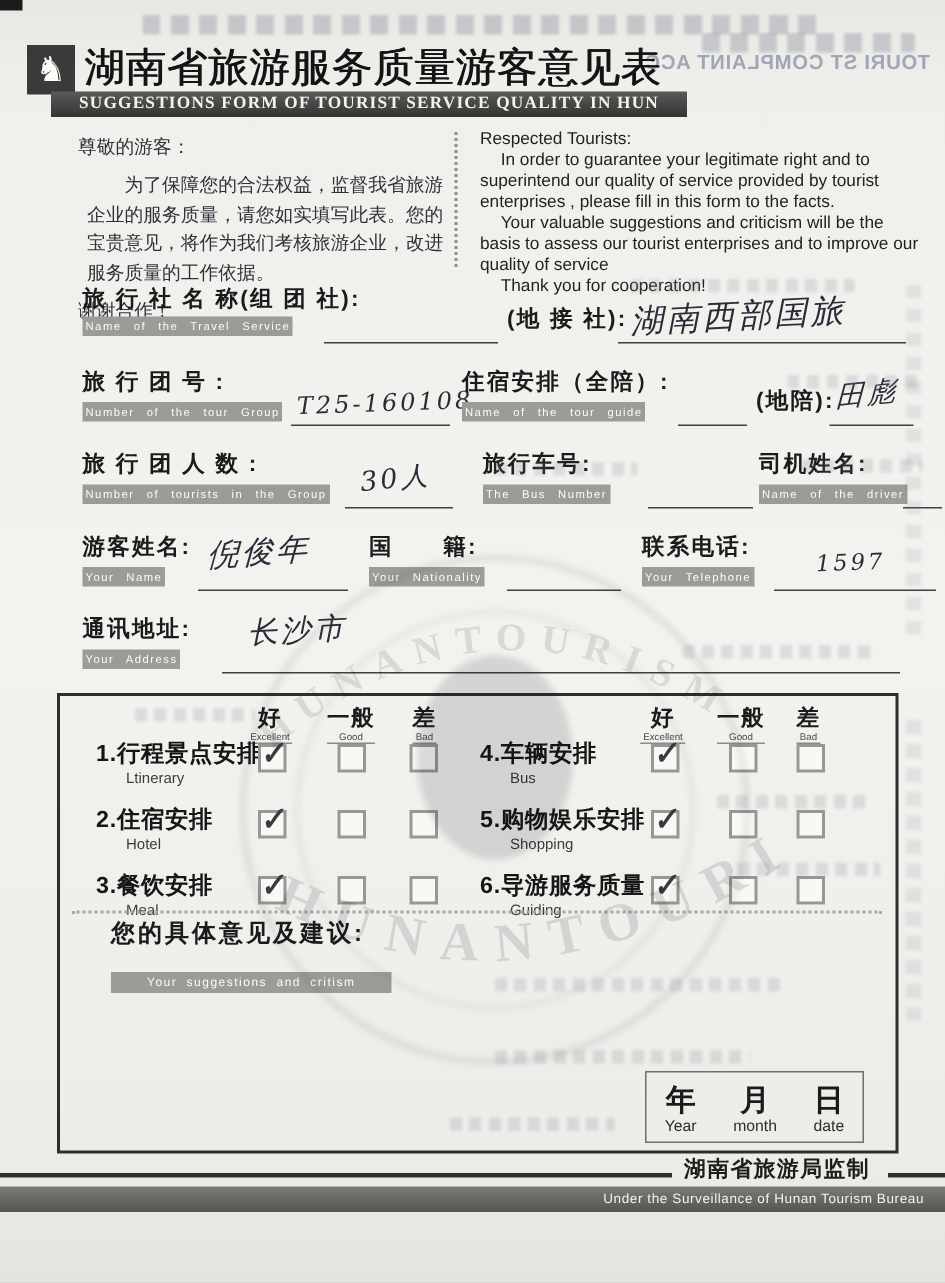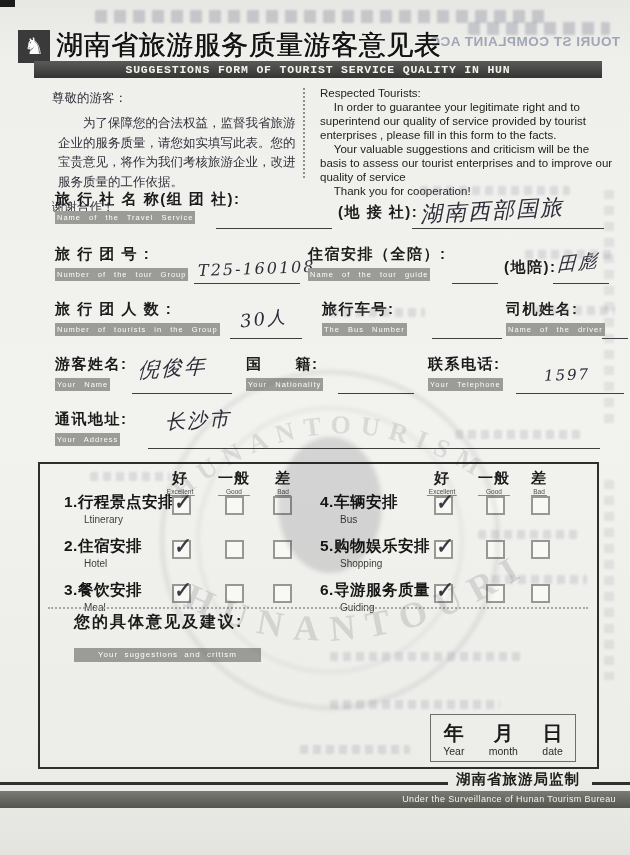--- a/index.html
+++ b/index.html
@@ -15,23 +15,23 @@
           background:repeating-linear-gradient(180deg,rgba(122,126,140,.35) 0 9px,rgba(122,126,140,0) 9px 16px);}
   .bleed-mirror{position:absolute;left:333px;top:34px;width:287px;transform:scaleX(-1);
           font-weight:bold;font-size:13.5px;letter-spacing:.5px;color:rgba(86,96,132,.5);
           filter:blur(.4px);white-space:nowrap;}
   
   .logo-box{position:absolute;left:18px;top:30px;width:32px;height:33px;background:#3a3a3a;
           display:flex;align-items:center;justify-content:center;}
   .logo-box span{color:#fbfbf8;font-size:23px;line-height:1;}
   .form-title{position:absolute;left:56px;top:27px;font-size:27px;font-weight:400;color:#141414;
           letter-spacing:.5px;white-space:nowrap;text-shadow:.6px 0 #141414;}
-  .sub-bar{position:absolute;left:34px;top:61px;width:568px;height:17px;
+  .sub-bar{position:absolute;left:34px;top:61px;width:424px;height:17px;
           background:linear-gradient(180deg,#5a5a58,#343432);color:#f3f3ee;
-          font-family:Liberation Mono, monospace;font-weight:bold;font-size:11.5px;letter-spacing:.8px;
+          font-family:Liberation Serif, serif;font-weight:bold;font-size:11.5px;letter-spacing:.8px;
           text-align:center;line-height:17px;white-space:nowrap;}
   
   .intro-cn{position:absolute;left:52px;top:88px;width:252px;font-size:12.5px;line-height:1.55;
           color:#30303a;font-family:"DejaVu Serif",serif;}
   .intro-cn .body{margin:6px;text-indent:2em;}
   .intro-cn .close{padding-right:42px;}
   .vdots{position:absolute;left:303px;top:88px;height:90px;border-left:2px dotted #8d8d8a;}
   .intro-en{position:absolute;left:320px;top:86px;width:296px;font-size:11.5px;line-height:1.22;color:#222;}
   .intro-en p{margin:0;text-indent:1.2em;}
   .intro-en .sal{text-indent:0;}

